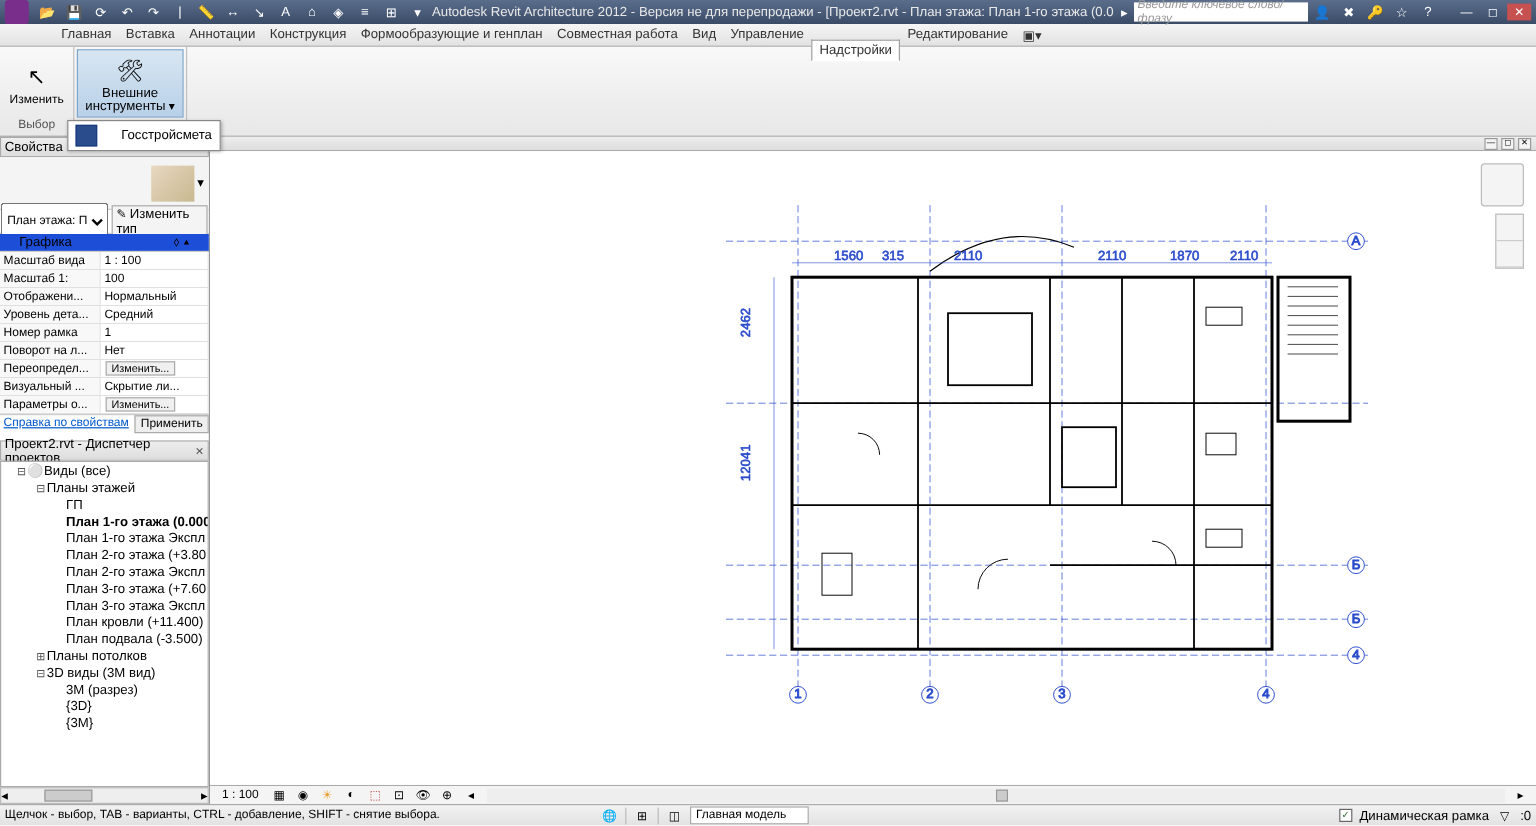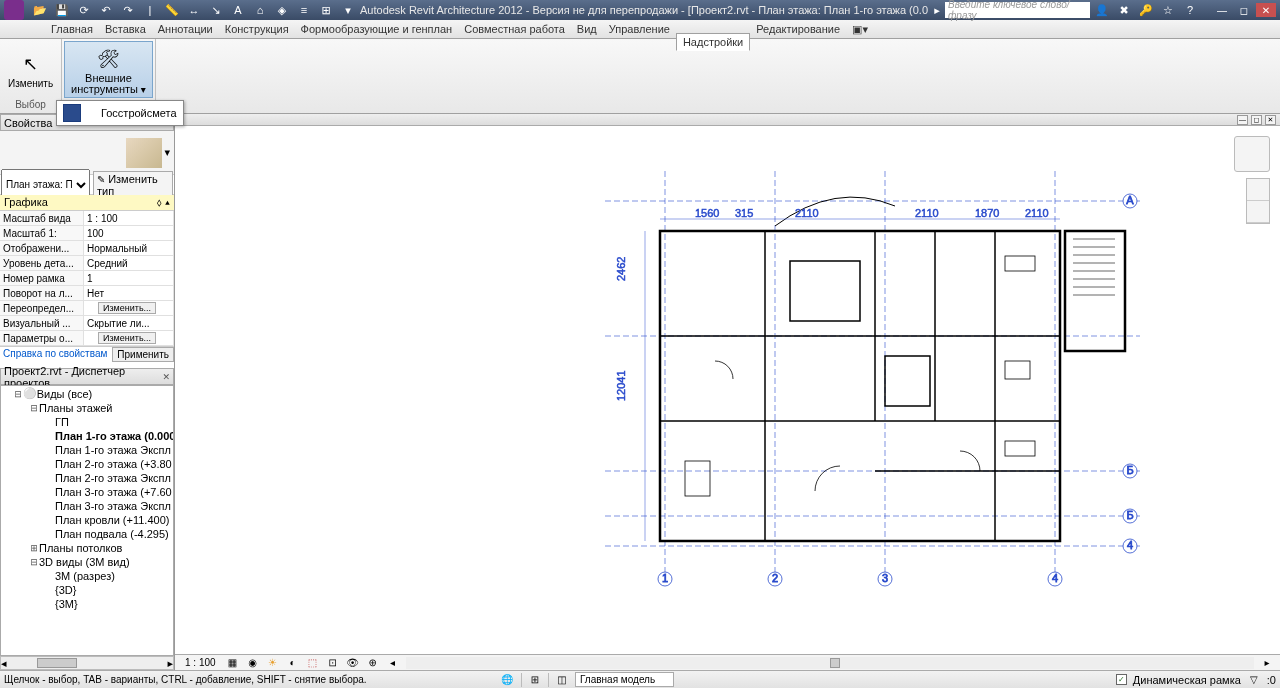--- a/index.html
+++ b/index.html
@@ -29,29 +29,29 @@
 .gos-icon{width:18px;height:18px;background:#2a4b8c;border:1px solid #1a3b7c}
 .main{flex:1;display:flex;min-height:0}
 .left-col{width:175px;display:flex;flex-direction:column;border-right:1px solid #999}
 .panel-hdr{height:17px;background:linear-gradient(#eee,#ddd);border:1px solid #aaa;display:flex;align-items:center;justify-content:space-between;padding:0 3px;font-size:11px}
 .panel-hdr .x{font-size:9px;color:#555}
 .props-img{height:44px;background:#f4f4f4;display:flex;align-items:center;justify-content:flex-end;padding-right:4px;border-bottom:1px solid #ccc}
 .props-img .thumb{width:36px;height:30px;background:linear-gradient(135deg,#e8d8c0,#c8b890);margin:2px}
 .props-cat{height:20px;display:flex;align-items:center;gap:3px;padding:1px;border-bottom:1px solid #ccc}
 .props-cat select{flex:1;font-size:10px;height:32px}
 .edit-type{font-size:10px;padding:1px 3px;border:1px solid #aaa;background:#f4f4f4}
-.prop-sec-hdr{background:#fef9c3;font-size:10px;padding:1px 4px;display:flex;justify-content:space-between;border-bottom:1px solid #ccc}
+.prop-sec-hdr{background:#1d4ed8;font-size:10px;padding:1px 16px;display:flex;justify-content:space-between;border-bottom:1px solid #ccc}
 .prop-grid{flex:0 0 auto}
 .prop-row{display:flex;height:15px;border-bottom:1px solid #e0e0e0}
 .prop-row>div{border-right:1px solid #e0e0e0;padding:0 3px;font-size:10px;display:flex;align-items:center;overflow:hidden;white-space:nowrap}
 .prop-name{width:84px;background:#f8f8f8}
 .prop-val{flex:1;background:#fff}
-.prop-btn{background:#f0f0f0;border:1px solid #aaa;font-size:9px;padding:0 4px;margin:11px}
+.prop-btn{background:#f0f0f0;border:1px solid #aaa;font-size:9px;padding:0 4px;margin:1px}
 .props-footer{display:flex;border-top:1px solid #ccc;height:16px}
-.props-footer a{color:#0058cc;font-size:10px;padding:1px 3px;flex:1}
+.props-footer a{color:#0058cc;font-size:10px;text-decoration:underline;padding:1px 3px;flex:1}
 .props-footer button{font-size:10px;border:1px solid #aaa;background:#eee;padding:0 4px}
 .browser{flex:1;display:flex;flex-direction:column;min-height:0;margin-top:6px}
 .tree{flex:1;overflow:hidden;background:#fff;border:1px solid #aaa;font-size:11px}
 .tree-item{padding:1px 2px;white-space:nowrap;display:flex;align-items:center}
 .tree-item.sel{font-weight:bold}
 .tree-indent0{padding-left:12px}
 .tree-indent1{padding-left:28px}
 .tree-indent2{padding-left:54px}
 .tree-exp{width:10px;display:inline-block;text-align:center;color:#555;font-size:9px}
 .hscroll{height:14px;background:#eee;border:1px solid #bbb;display:flex;align-items:center}
@@ -252,21 +252,21 @@
         <div class="tree-item tree-indent2">
             <span>План 3-го этажа (+7.60</span>
           </div>
         <div class="tree-item tree-indent2">
             <span>План 3-го этажа Экспл</span>
           </div>
         <div class="tree-item tree-indent2">
             <span>План кровли (+11.400)</span>
           </div>
         <div class="tree-item tree-indent2">
-            <span>План подвала (-4.295)</span>
+            <span>План подвала (-3.500)</span>
           </div>
         <div class="tree-item tree-indent1">
             <span class="tree-exp">⊞</span>
             <span>Планы потолков</span>
           </div>
         <div class="tree-item tree-indent1">
             <span class="tree-exp">⊟</span>
             <span>3D виды (3М вид)</span>
           </div>
         <div class="tree-item tree-indent2">

